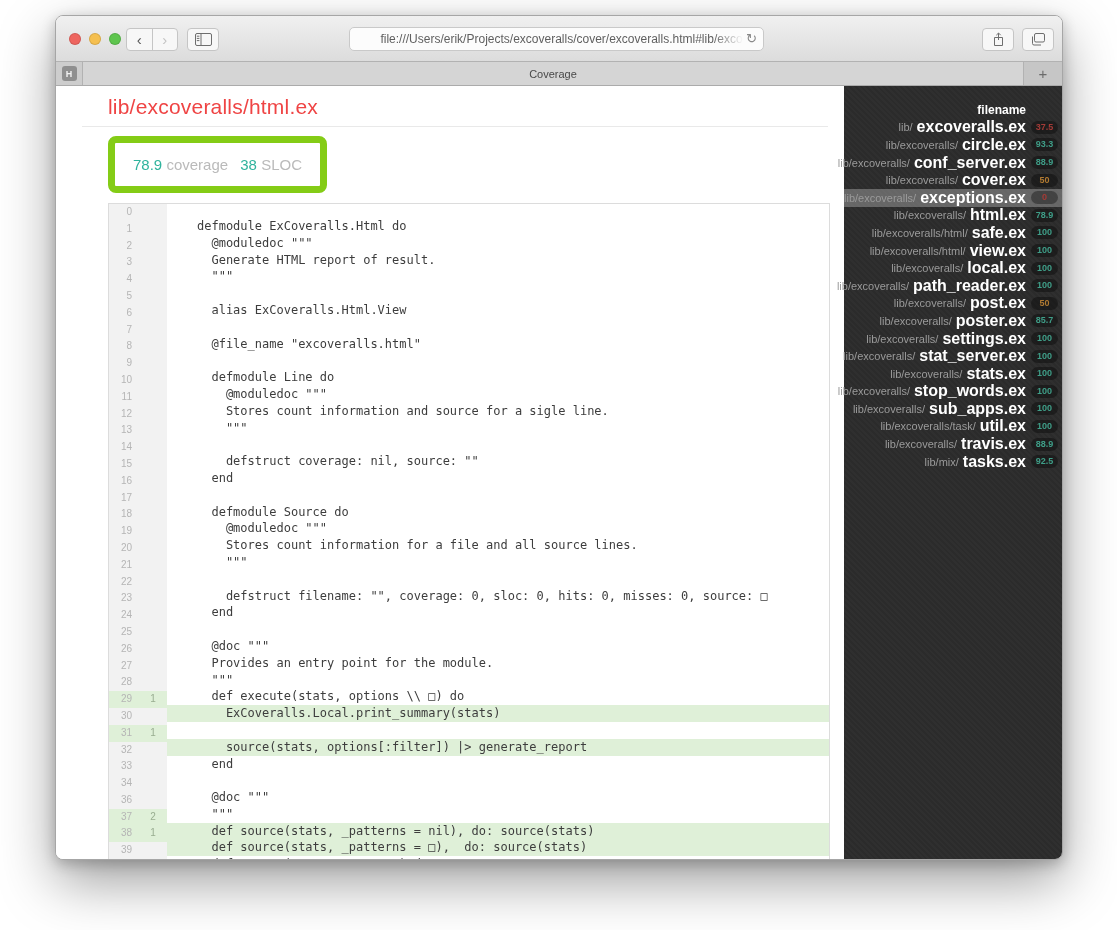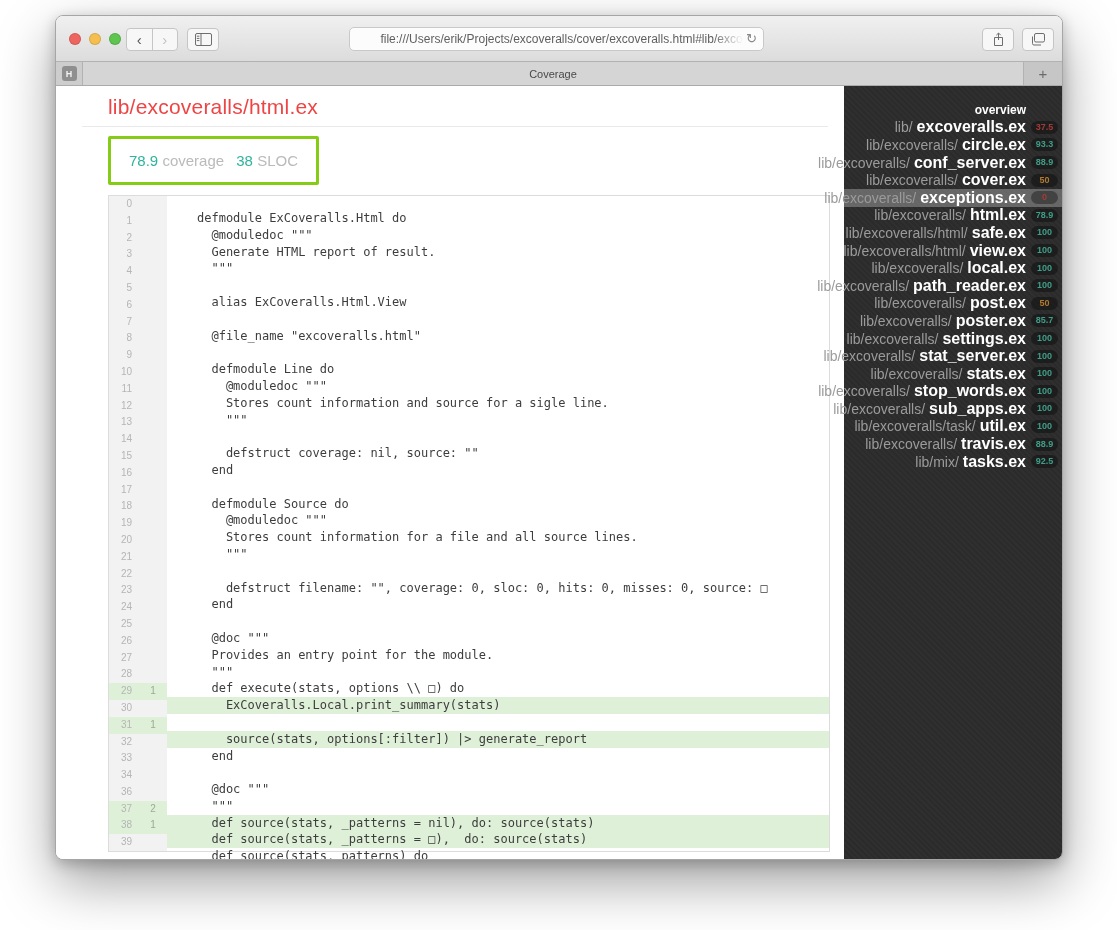--- a/index.html
+++ b/index.html
@@ -78,21 +78,21 @@
 
   
   .content { display:flex; height:774px; background:#fff; }
   .main { flex:1; padding:0 16px 0 52px; overflow:hidden; }
 
   .pagetitle { margin-top:9px; font-size:21px; font-weight:300; color:#ef4444; letter-spacing:0.2px; }
   .rule { border-bottom:1px solid #e9e9e9; margin:7px 0 0 -26px; }
 
   .badge {
     display:inline-block; margin-top:9px; padding:13px 18px;
-    border:3px solid #84cc16; border-radius:2px; font-size:15px;
+    border:7px solid #84cc16; border-radius:8px; font-size:15px;
   }
   .badge .num { color:#2fb39d; }
   .badge .lbl { color:#bababa; }
   .badge .sep { display:inline-block; width:8px; }
 
   .codebox {
     margin-top:10px; width:722px; border:1px solid #dcdcdc;
     font-family:"DejaVu Sans Mono","Liberation Mono",monospace;
   }
   .crow { display:flex; height:16.8px; align-items:center; }
@@ -115,21 +115,21 @@
   
   .filebar {
     width:218px; flex:none; background:#2b2b2b; padding-top:15px;
     background-image:repeating-linear-gradient(45deg, rgba(255,255,255,0.02) 0 2px, transparent 2px 4px);
   }
   .frow {
     height:17.6px; display:flex; align-items:center; justify-content:flex-end;
     padding-right:4px; cursor:default;
   }
   .frow.selected { background:rgba(255,255,255,0.28); }
-  .frow .dir { font-size:14px; color:#9b9b9b; margin-right:4px; white-space:nowrap;margin-left:8px; }
+  .frow .dir { font-size:11px; color:#9b9b9b; margin-right:4px; white-space:nowrap;margin-left:8px; }
   .frow .fname { font-size:16px; font-weight:bold; color:#ffffff; white-space:nowrap; }
   .pill {
     width:27px; flex:none; margin-left:5px; height:13px; line-height:13px;
     border-radius:8px; background:rgba(0,0,0,0.35);
     font-size:9px; font-weight:bold; text-align:center;
   }
   .pill.empty { visibility:hidden; }
   .frow.lv-high .pill { color:#3f9e88; }
   .frow.lv-mid  .pill { color:#b17a31; }
   .frow.lv-low  .pill { color:#a33b37; }
@@ -408,21 +408,21 @@
             <div class="hits"></div>
             <div class="src">  def source(stats, patterns) do</div>
           </div>
         </div>
     </div>
 
     <div class="filebar">
 
     <div class="frow overview">
           <span class="dir"></span>
-          <span class="fname">overview</span>
+          <span class="fname">filename</span>
           <span class="pill empty"></span>
         </div>
         <div class="frow lv-low">
           <span class="dir">lib/</span>
           <span class="fname">excoveralls.ex</span>
           <span class="pill">37.5</span>
         </div>
         <div class="frow lv-high">
           <span class="dir">lib/excoveralls/</span>
           <span class="fname">circle.ex</span>

